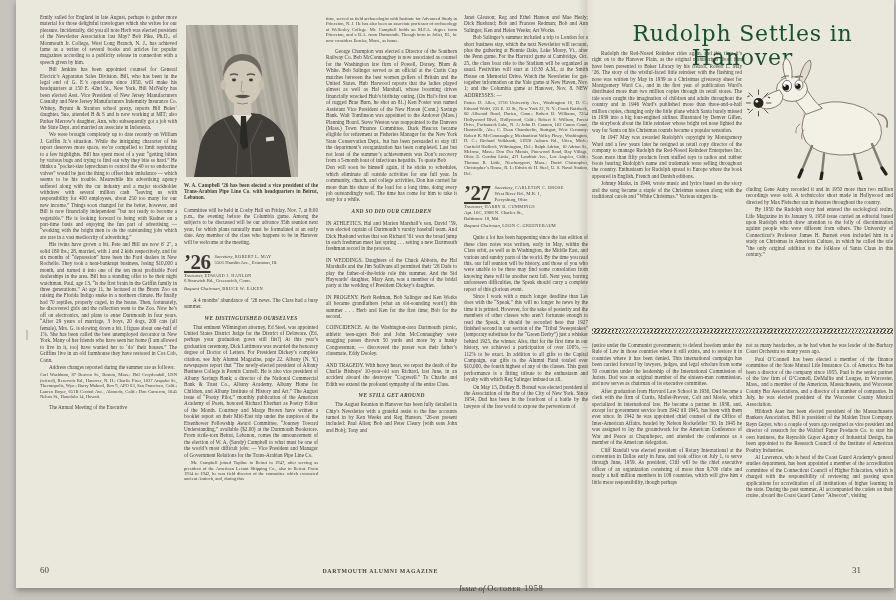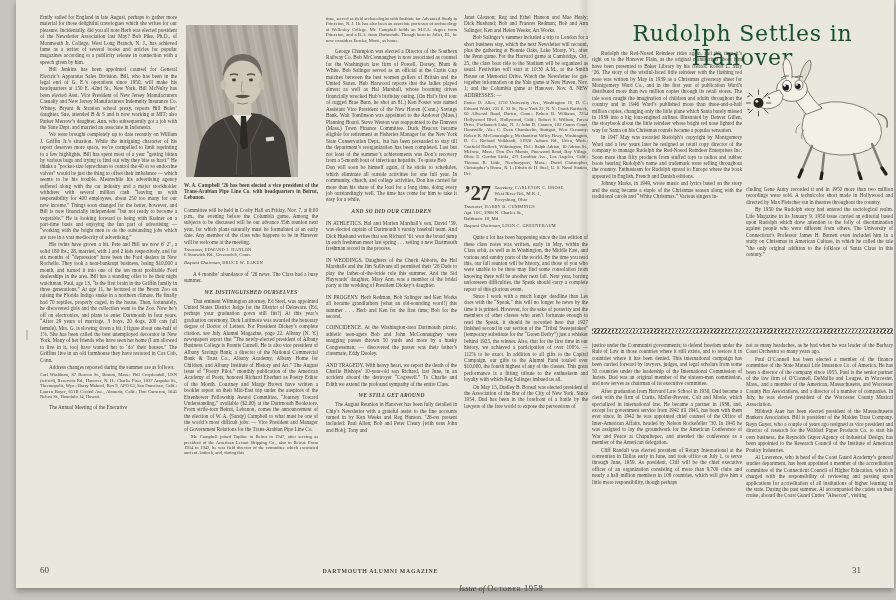--- a/index.html
+++ b/index.html
@@ -27,21 +27,21 @@
   .col p.fine{font-size:4.6px;line-height:5.4px;text-indent:7px;margin-top:2px;}
   .col p.fine.cont{text-indent:0;}
   .subhead{
     text-align:center;font-style:italic;font-weight:bold;
     font-size:5.4px;line-height:7px;letter-spacing:.3px;margin:5px 0 2px 0;
   }
   
   .class-block{display:flex;align-items:flex-start;margin:9px 0 1px 0;text-align:left;}
   .class-num{
     font-size:21px;line-height:17px;font-weight:bold;letter-spacing:-.5px;
-    margin-right:4px;color:#3e3a33;
+    margin-right:4px;color:#3e3a33;text-decoration:underline;
   }
   .off{font-size:4.8px;line-height:5.9px;text-align:left;}
   .off .lbl{font-style:italic;}
   .off .nm{font-size:4.4px;letter-spacing:.3px;}
   .off-full{font-size:4.8px;line-height:5.9px;text-align:left;margin:1px 0 2px 0;}
   .off-full .lbl{font-style:italic;}
   .off-full .nm{font-size:4.4px;letter-spacing:.3px;}
   .off-full .row{margin-top:1.5px;}
   
   .photo-frame{width:112px;height:152px;margin:11px 0 5px 2px;background:#b3afa4;overflow:hidden;}
@@ -126,20 +126,27 @@
         <ellipse cx="48" cy="55" rx="2" ry="1.4" fill="#3c3933"></ellipse>
         <ellipse cx="65" cy="55" rx="2" ry="1.4" fill="#3c3933"></ellipse>
         <path d="M56,56 L55,66 Q56,68 58,67" stroke="#a89f8d" stroke-width="1" fill="none"></path>
         <path d="M48.5,71 Q56.5,68.5 64.5,71 Q56.5,75.5 48.5,71 Z" fill="#55514a"></path>
         <path d="M51,78 Q56.5,80 62,78" stroke="#8d8574" stroke-width="1" fill="none"></path>
       </svg>
     </div>
     <div class="caption">W. A. Campbell ’26 has been elected a vice president of the Trans-Arabian Pipe Line Co. with headquarters in Beirut, Lebanon.</div>
     <p class="cont">Committee will be held in Cosby Hall on Friday, Nov. 7, at 8:00 p.m., the evening before the Columbia game. Among the subjects to be discussed will be our advance 35th reunion next year, for which plans naturally must be formulated at an early date. Any member of the class who happens to be in Hanover will be welcome at the meeting.</p>
 
+    <div class="class-block">
+      <span class="class-num">’26</span>
+      <div class="off">
+        <div><span class="lbl">Secretary,</span> <span class="nm">ROBERT L. MAY</span></div>
+        <div>5501 Hamlin Ave., Evanston, Ill.</div>
+      </div>
+    </div>
     <div class="off-full">
       <div class="row"><span class="lbl">Treasurer,</span> <span class="nm">EDWARD J. HANLON</span></div>
       <div>6 Stanwich Rd., Greenwich, Conn.</div>
       <div class="row"><span class="lbl">Bequest Chairman,</span> <span class="nm">BRUCE W. EAKEN</span></div>
     </div>
     <p class="sec">A 4 months’ abundance of ’26 news. The Class had a busy summer.</p>
     <div class="subhead">WE DISTINGUISHED OURSELVES</div>
     <p>That eminent Wilmington attorney, Ed Steel, was appointed United States District Judge for the District of Delaware. (Ed, perhaps your graduation gown still fits?) At this year’s graduation ceremony, Dick Lattimore was awarded the honorary degree of Doctor of Letters. For President Dickey’s complete citation, see July Alumni Magazine, page 22. Albany (N. Y.) newspapers report that “The newly-elected president of Albany Business College is Prentis Carnell. He is also vice president of Albany Savings Bank; a director of the National Commercial Bank &amp; Trust Co., Albany Academy, Albany Home for Children, and Albany Institute of History and Art.” The August issue of “Poetry Pilot,” monthly publication of the American Academy of Poets, honored Richard Eberhart as Poetry Editor of the Month. Courtney and Marge Brown have written a booklet report on their Mid-East trip under the auspices of the Eisenhower Fellowship Award Committee, “Journey Toward Understanding,” available ($2.00) at the Dartmouth Bookstore. From strife-torn Beirut, Lebanon, comes the announcement of the election of W. A. (Sandy) Campbell to what must be one of the world’s most difficult jobs: — Vice President and Manager of Government Relations for the Trans-Arabian Pipe Line Co.</p>
     <p class="fine">Mr. Campbell joined Tapline in Beirut in 1947, after serving as president of the American Levant Shipping Co., also in Beirut. From 1934 to 1942, he was field director of the committee which excavated ancient Antioch, and, during this</p>
   </div>

